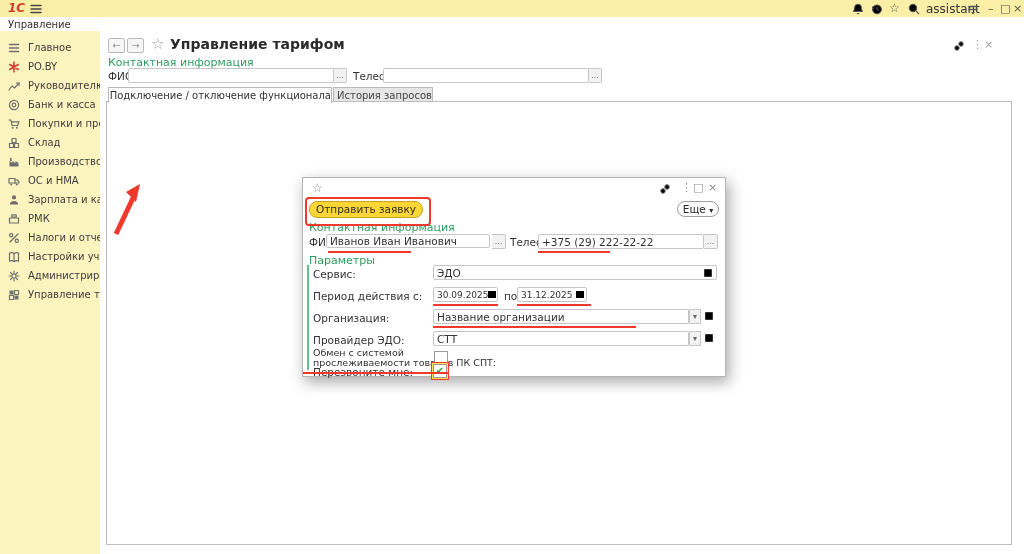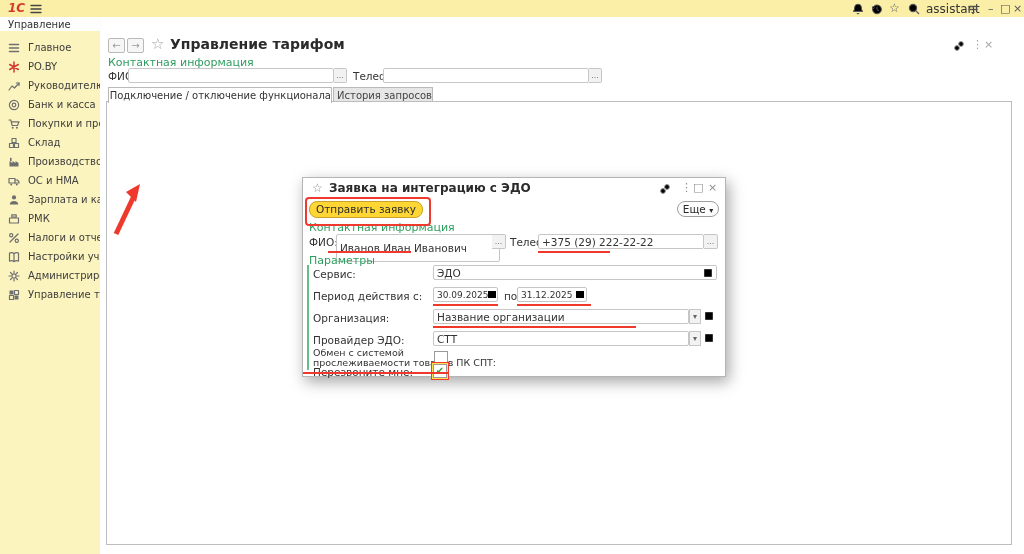--- a/index.html
+++ b/index.html
@@ -297,40 +297,39 @@
       </div>
     </div>
 
     <span class="abs link" style="left:12px;top:461px">Интеграция с ТСД / МП</span>
     <span class="abs link" style="left:12px;top:479px">Интеграция с офлайн кассами</span>
     <span class="abs link" style="left:12px;top:497px">Маркировка + ГИС "Электронный знак"</span>
   </div>
 
   <div class="dialog">
     <span class="dic" style="left:9px;top:3px;font-size:12px">☆</span>
-    <span class="dtitle">Заявка на интеграцию с ЭДО</span>
     <svg class="abs" style="left:356px;top:5px;width:12px;height:12px" viewBox="0 0 12 12">
         <g class="lin" style="stroke:#8d8d8d">
           <circle cx="4" cy="8" r="2.4"></circle>
           <circle cx="8" cy="4" r="2.4"></circle>
           <path d="M4.9 7.1l2.2-2.2"></path>
         </g>
       </svg>
     <span class="dic" style="left:378px;top:3px">⋮</span>
     <span class="dic" style="left:390px;top:3px">□</span>
     <span class="dic" style="left:405px;top:3px">×</span>
 
     <div class="btn yellow" style="left:6px;top:23px;width:114px;height:17px;line-height:15px">Отправить заявку</div>
     <div class="red-frame" style="left:2px;top:19px;width:122px;height:25px"></div>
     <div class="btn" style="left:374px;top:23px;width:42px;height:16px;line-height:14px"><span>Еще</span> <span style="font-size:8px">▾</span></div>
 
     <span class="abs ghead" style="left:6px;top:43px">Контактная информация</span>
 
     <span class="abs flabel" style="left:6px;top:58px">ФИО:</span>
-    <div class="field" style="left:33px;top:56px;width:164px;height:28px">
+    <div class="field" style="left:23px;top:56px;width:164px;height:14px">
         <span>Иванов Иван Иванович</span>
       </div>
     <div class="fbtn" style="left:189px;top:56px;width:14px;height:15px">...</div>
     <span class="abs flabel" style="left:207px;top:58px">Телефон:</span>
     <div class="field" style="left:235px;top:56px;width:166px;height:15px">
         <span>+375 (29) 222-22-22</span>
       </div>
     <div class="fbtn" style="left:401px;top:56px;width:14px;height:15px">...</div>
     <div class="ul-red" style="left:25px;top:73px;width:83px"></div>
     <div class="ul-red" style="left:235px;top:73px;width:72px"></div>

